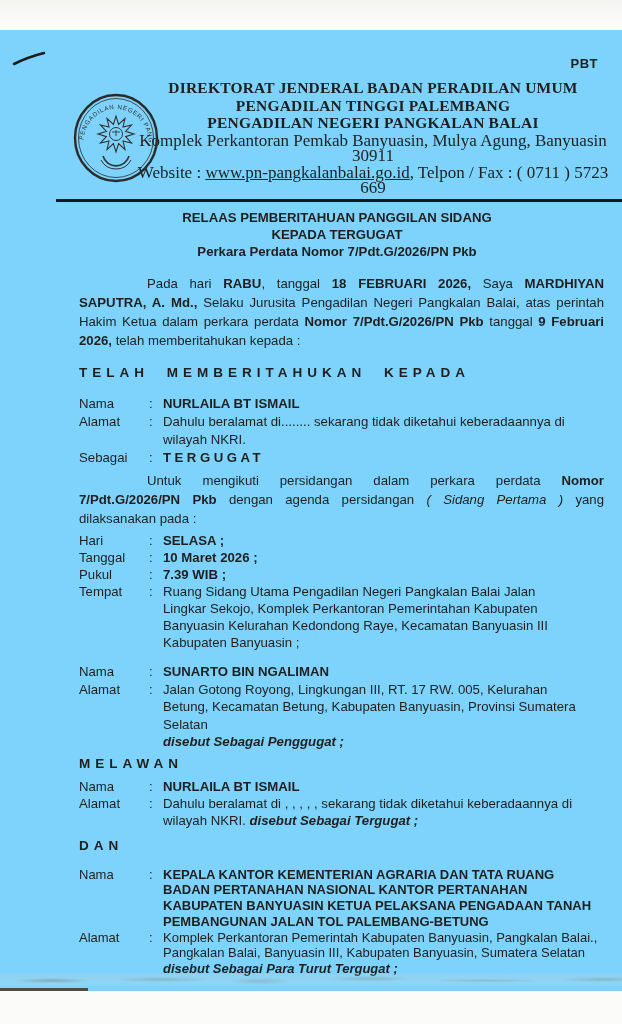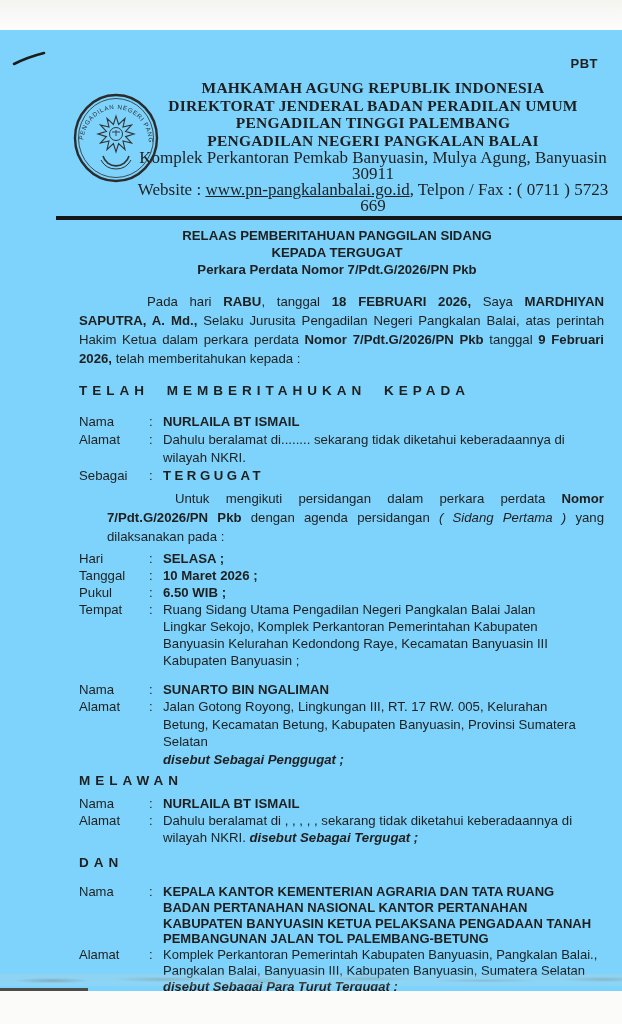--- a/index.html
+++ b/index.html
@@ -27,21 +27,21 @@
   .court-line{font-size:15.5px;font-weight:bold;line-height:17.5px;letter-spacing:.2px;}
   .addr-line{font-size:17px;line-height:15.5px;margin-top:1px;}
 
   .divider{height:3.5px;background:#161616;margin:3px 16px 0 30px;}
 
   .title-block{margin-top:7px;text-align:center;font-weight:bold;font-size:13.2px;line-height:17px;}
 
   .doc-body{padding:0 44px 0 53px;font-size:13.2px;}
   .para{text-align:justify;text-indent:68px;line-height:19px;}
   .para1{margin-top:14px;}
-  .para2{margin-top:4px;margin-left:28px;}
+  .para2{margin-top:4px;}
 
   .sp-head{margin-top:14px;font-weight:bold;font-size:13.5px;
     letter-spacing:5px;word-spacing:9px;line-height:18px;}
   .sp-head.melawan{margin-top:4px;}
   .sp-head.dan{margin-top:8px;}
 
   .kv{display:flex;align-items:flex-start;padding-right:26px;}
   .kv-label{flex:0 0 70px;}
   .kv-colon{flex:0 0 14px;}
   .kv-value{flex:1;}
@@ -98,21 +98,20 @@
       <textPath href="#ringPath" startOffset="4">PENGADILAN NEGERI PANGKALAN BALAI</textPath>
     </text>
     <polygon points="18,0 9.6,2.6 15.6,9 7,7 9,15.6 2.6,9.6 0,18 -2.6,9.6 -9,15.6 -7,7 -15.6,9 -9.6,2.6 -18,0 -9.6,-2.6 -15.6,-9 -7,-7 -9,-15.6 -2.6,-9.6 0,-18 2.6,-9.6 9,-15.6 7,-7 15.6,-9 9.6,-2.6" transform="translate(0,-4)" fill="none" stroke="#333" stroke-width="1.1"></polygon>
     <circle cx="0" cy="-4" r="6.5" fill="none" stroke="#333" stroke-width="1"></circle>
     <path d="M -4 -6 h 8 M 0 -8 v 6" stroke="#333" stroke-width="0.9" fill="none"></path>
     <path d="M -13 18 A 13.5 13.5 0 0 0 13 18" fill="none" stroke="#333" stroke-width="1.6"></path>
     <path d="M -15 22 A 17 17 0 0 0 15 22" fill="none" stroke="#333" stroke-width="1"></path>
   </svg>
 
   <div class="header-text">
-    <div class="court-line">MAHKAMAH AGUNG REPUBLIK INDONESIA</div>
     <div class="court-line">DIREKTORAT JENDERAL BADAN PERADILAN UMUM</div>
     <div class="court-line">PENGADILAN TINGGI PALEMBANG</div>
     <div class="court-line">PENGADILAN NEGERI PANGKALAN BALAI</div>
     <div class="addr-line">Komplek Perkantoran Pemkab Banyuasin, Mulya Agung, Banyuasin 30911</div>
     <div class="addr-line"><span>Website : </span><span class="u">www.pn-pangkalanbalai.go.id</span><span>, Telpon / Fax : ( 0711 )  5723 669</span></div>
   </div>
 
   <div class="divider"></div>
 
   <div class="title-block">
@@ -151,21 +150,21 @@
       <span class="kv-value b">SELASA ;</span>
     </div>
     <div class="kv sched">
       <span class="kv-label">Tanggal</span>
       <span class="kv-colon">:</span>
       <span class="kv-value b">10 Maret 2026 ;</span>
     </div>
     <div class="kv sched">
       <span class="kv-label">Pukul</span>
       <span class="kv-colon">:</span>
-      <span class="kv-value b">6.50 WIB ;</span>
+      <span class="kv-value b">7.39 WIB ;</span>
     </div>
     <div class="kv sched">
       <span class="kv-label">Tempat</span>
       <span class="kv-colon">:</span>
       <span class="kv-value">Ruang Sidang Utama Pengadilan Negeri Pangkalan Balai Jalan Lingkar Sekojo, Komplek Perkantoran Pemerintahan Kabupaten Banyuasin Kelurahan Kedondong Raye, Kecamatan Banyuasin III  Kabupaten Banyuasin ;</span>
     </div>
 
 
     <div class="kv kv3 first">
       <span class="kv-label">Nama</span>

